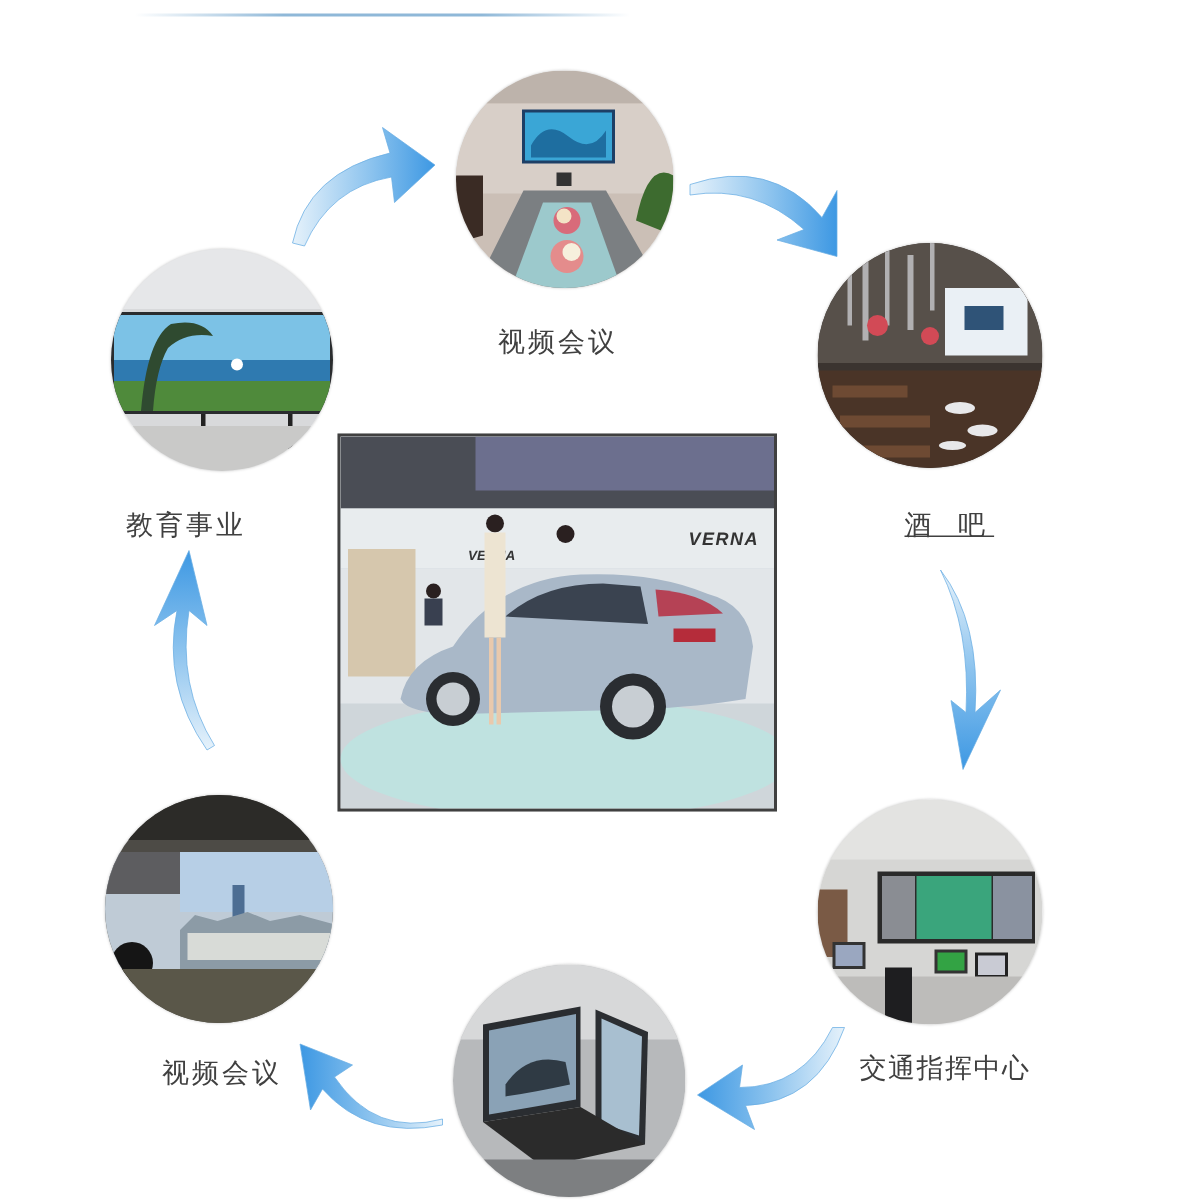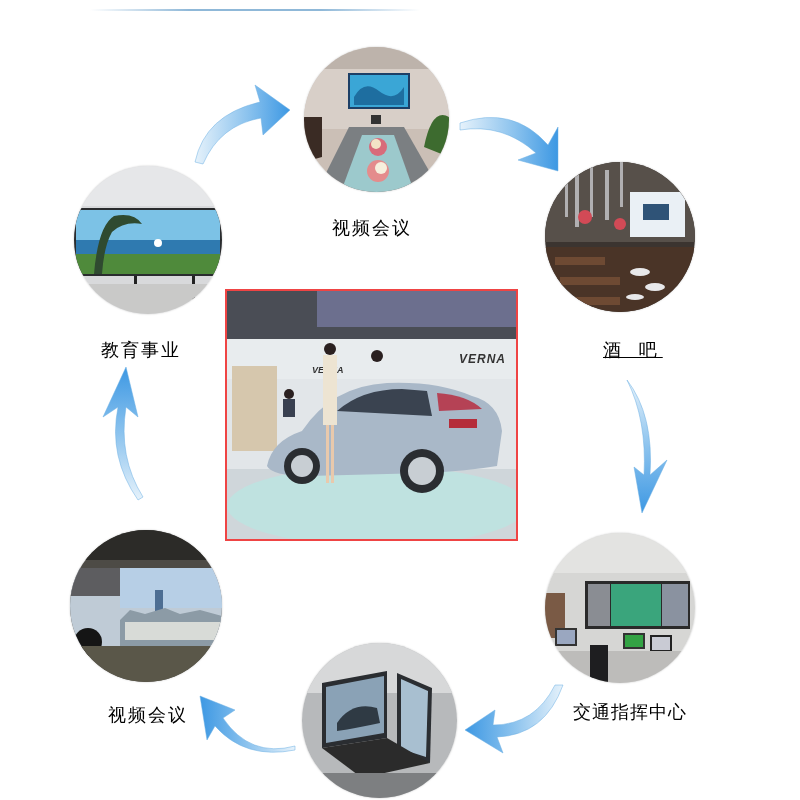--- a/index.html
+++ b/index.html
@@ -1,24 +1,24 @@
 <!DOCTYPE html>
 <html><head>
 <meta charset="utf-8">
 <style>
   html, body { margin:0; padding:0; }
   body { width:800px; height:800px; background:#ffffff; position:relative; overflow:hidden;
          font-family:"DejaVu Sans","Liberation Sans",sans-serif; }
   .topline { position:absolute; left:90px; top:9px; width:330px; height:2px;
              background:linear-gradient(90deg, rgba(120,170,210,0), #8fb8d8 30%, #8fb8d8 70%, rgba(120,170,210,0)); }
   .circle { position:absolute; border-radius:50%; overflow:hidden; box-shadow:0 0 2px rgba(0,0,0,0.25); }
-  .label { position:absolute; font-size:18px; color:#000000; letter-spacing:2px; white-space:nowrap; }
+  .label { position:absolute; font-size:18px; color:#404040; letter-spacing:2px; white-space:nowrap; }
   .arrow { position:absolute; }
   .center { position:absolute; left:225px; top:289px; width:293px; height:252px;
-            border:2px solid #ef4444; box-sizing:border-box; overflow:hidden; background:#d9dde0; }
+            border:2px solid #404040; box-sizing:border-box; overflow:hidden; background:#d9dde0; }
 </style>
 </head>
 <body>
 
 <div class="topline"></div>
 
 <svg width="0" height="0" style="position:absolute">
   <defs>
     <linearGradient id="arrowGrad" x1="0" y1="0" x2="1" y2="0">
       <stop offset="0" stop-color="#e6f2fb"></stop>
@@ -139,21 +139,21 @@
     <rect x="2" y="74" width="144" height="14" fill="#2f7ab0"></rect>
     <rect x="2" y="88" width="144" height="20" fill="#4f8a3b"></rect>
     <circle cx="84" cy="77" r="4" fill="#ffffff"></circle>
     <path d="M20 108 Q24 60 40 50 Q60 46 68 58 Q50 55 38 66 Q30 80 28 108Z" fill="#2f4a30"></path>
     <rect x="60" y="110" width="3" height="25" fill="#222"></rect>
     <rect x="118" y="110" width="3" height="25" fill="#222"></rect>
     <rect x="55" y="130" width="15" height="6" fill="#222"></rect>
     <rect x="0" y="118" width="148" height="30" fill="#c9c9c8"></rect>
   </svg>
 </div>
-<div class="label" style="left:101px;top:338px;text-align:center;">教育事业</div>
+<div class="label" style="left:84px;top:338px;text-align:center;">教育事业</div>
 
 <div class="center">
   <svg width="289" height="248" viewBox="0 0 289 248">
     <rect width="289" height="248" fill="#cfd6da"></rect>
     <rect x="0" y="0" width="289" height="48" fill="#4a4d55"></rect>
     <rect x="90" y="0" width="199" height="36" fill="#6c6f8e"></rect>
     <rect x="0" y="48" width="289" height="40" fill="#e8ecee"></rect>
     <rect x="0" y="88" width="289" height="90" fill="#e2e6e9"></rect>
     <rect x="5" y="75" width="45" height="85" fill="#d6c7ad"></rect>
     <text x="232" y="72" font-family="Liberation Sans, sans-serif" font-size="12" font-style="italic" font-weight="bold" fill="#333" letter-spacing="1">VERNA</text>

